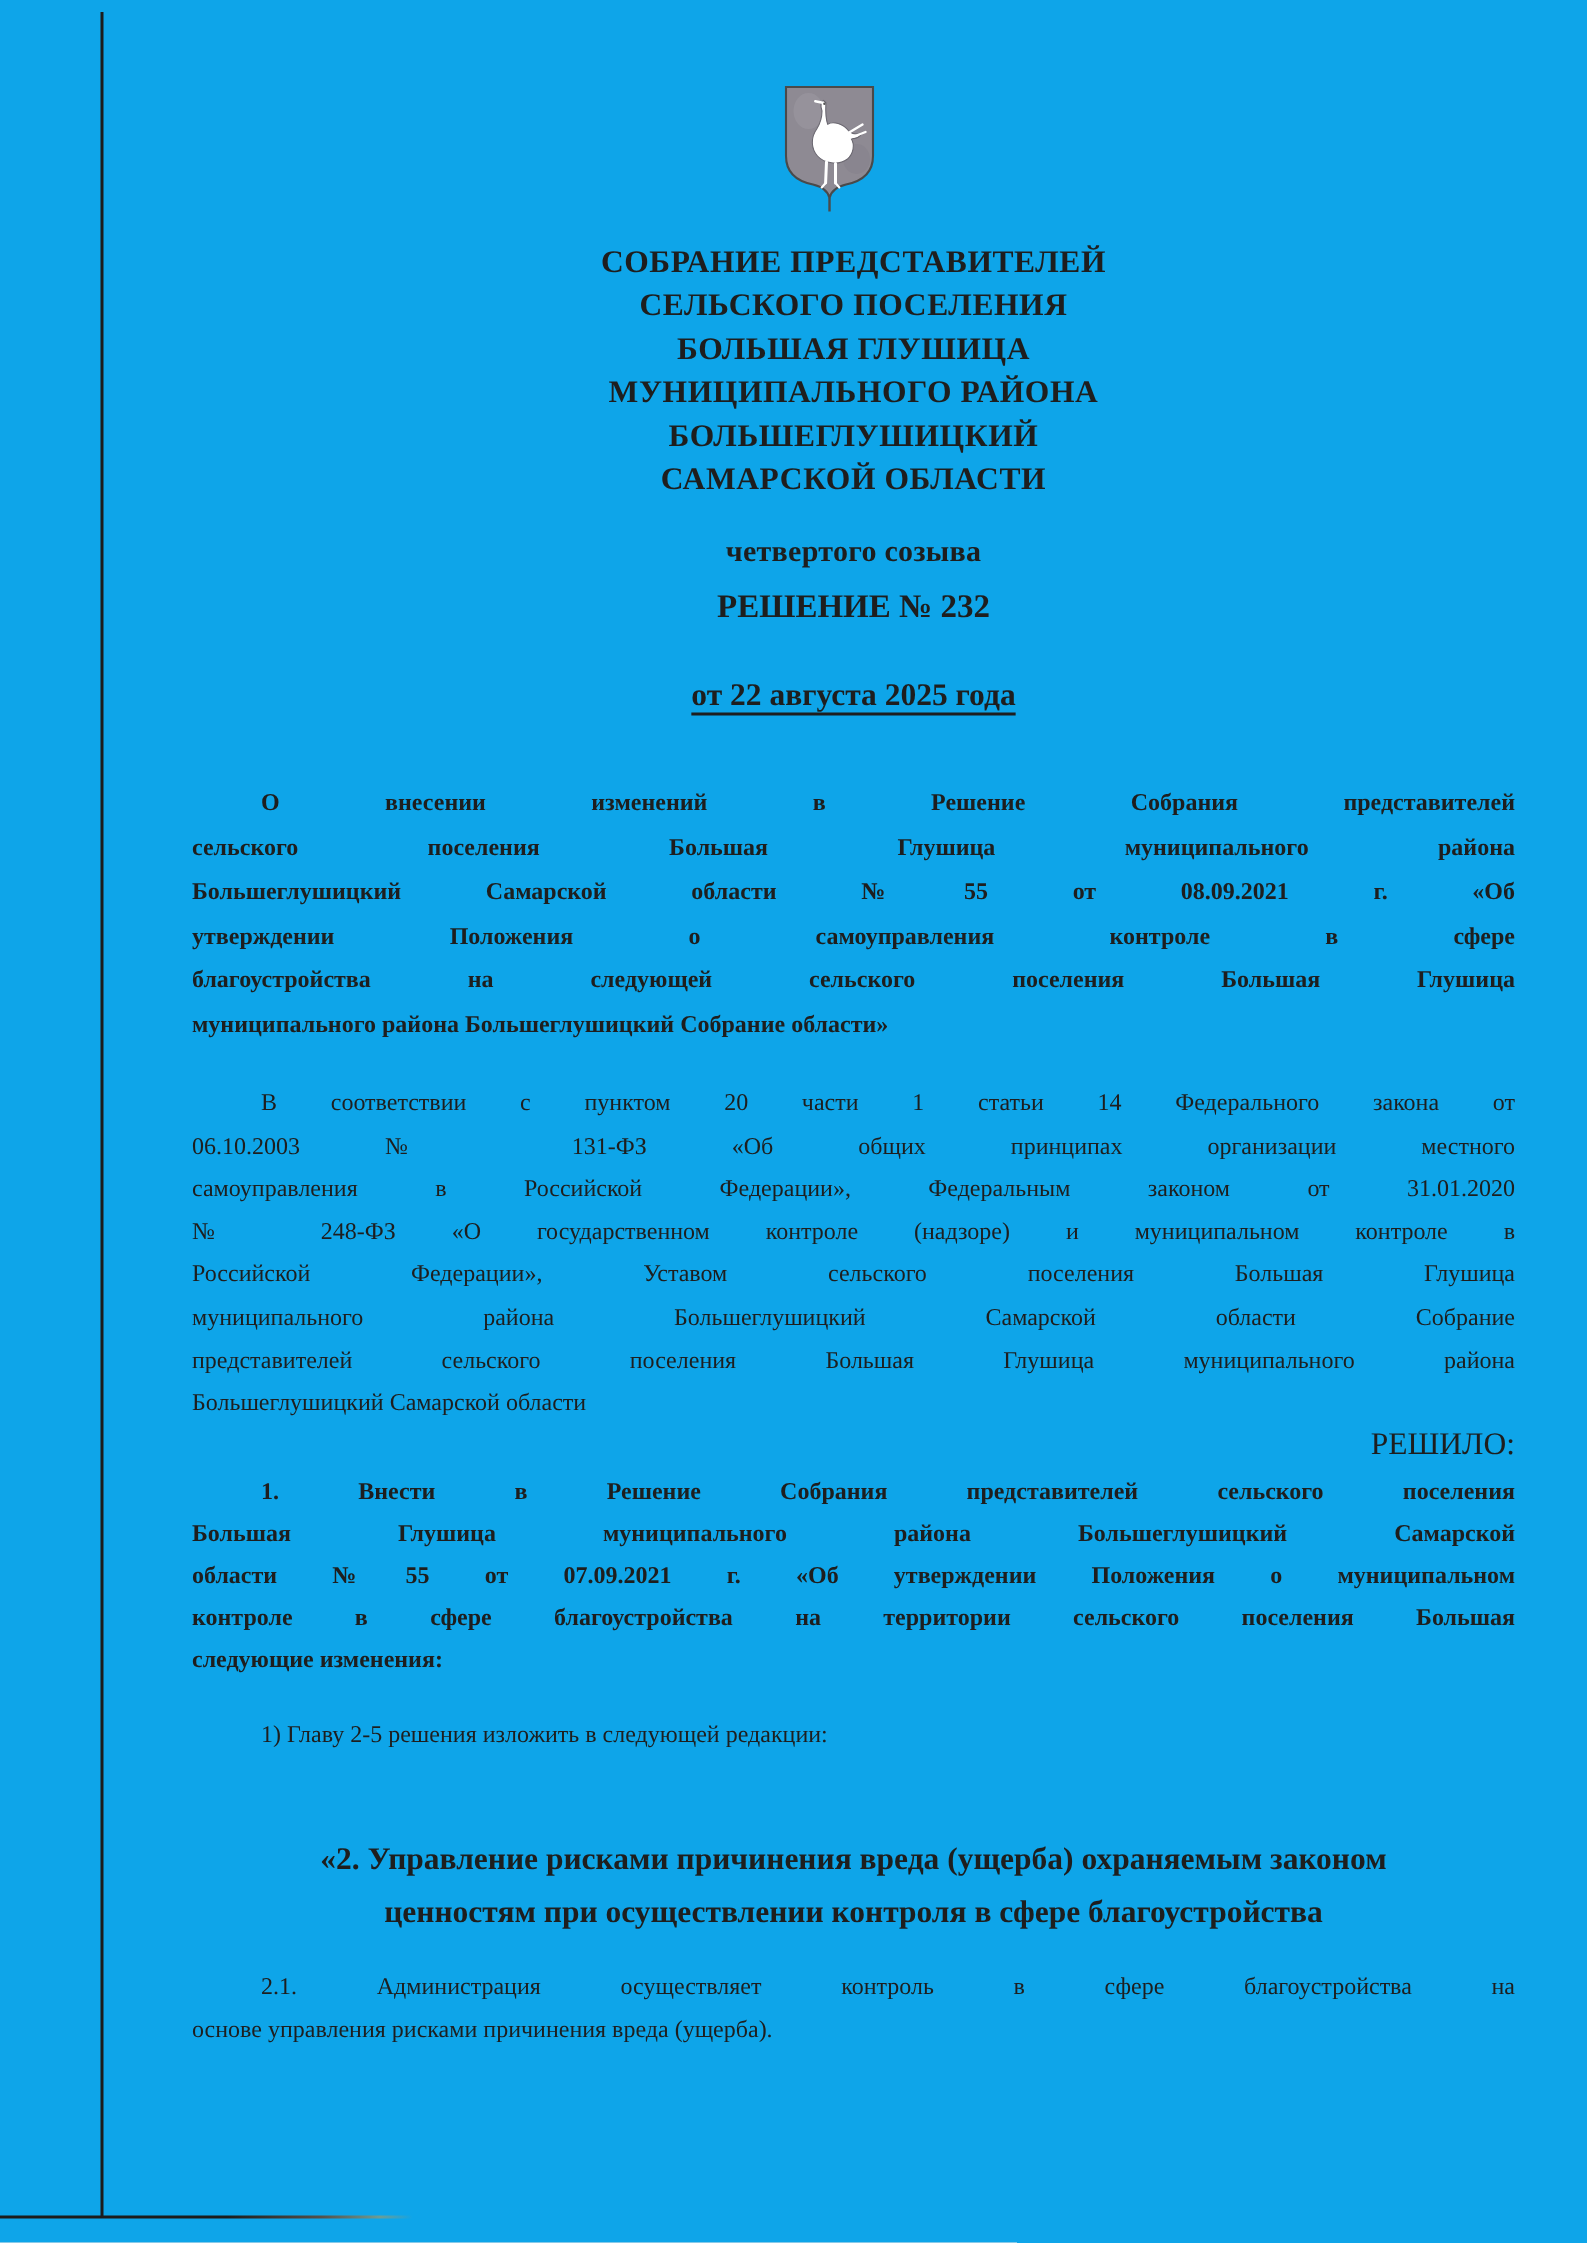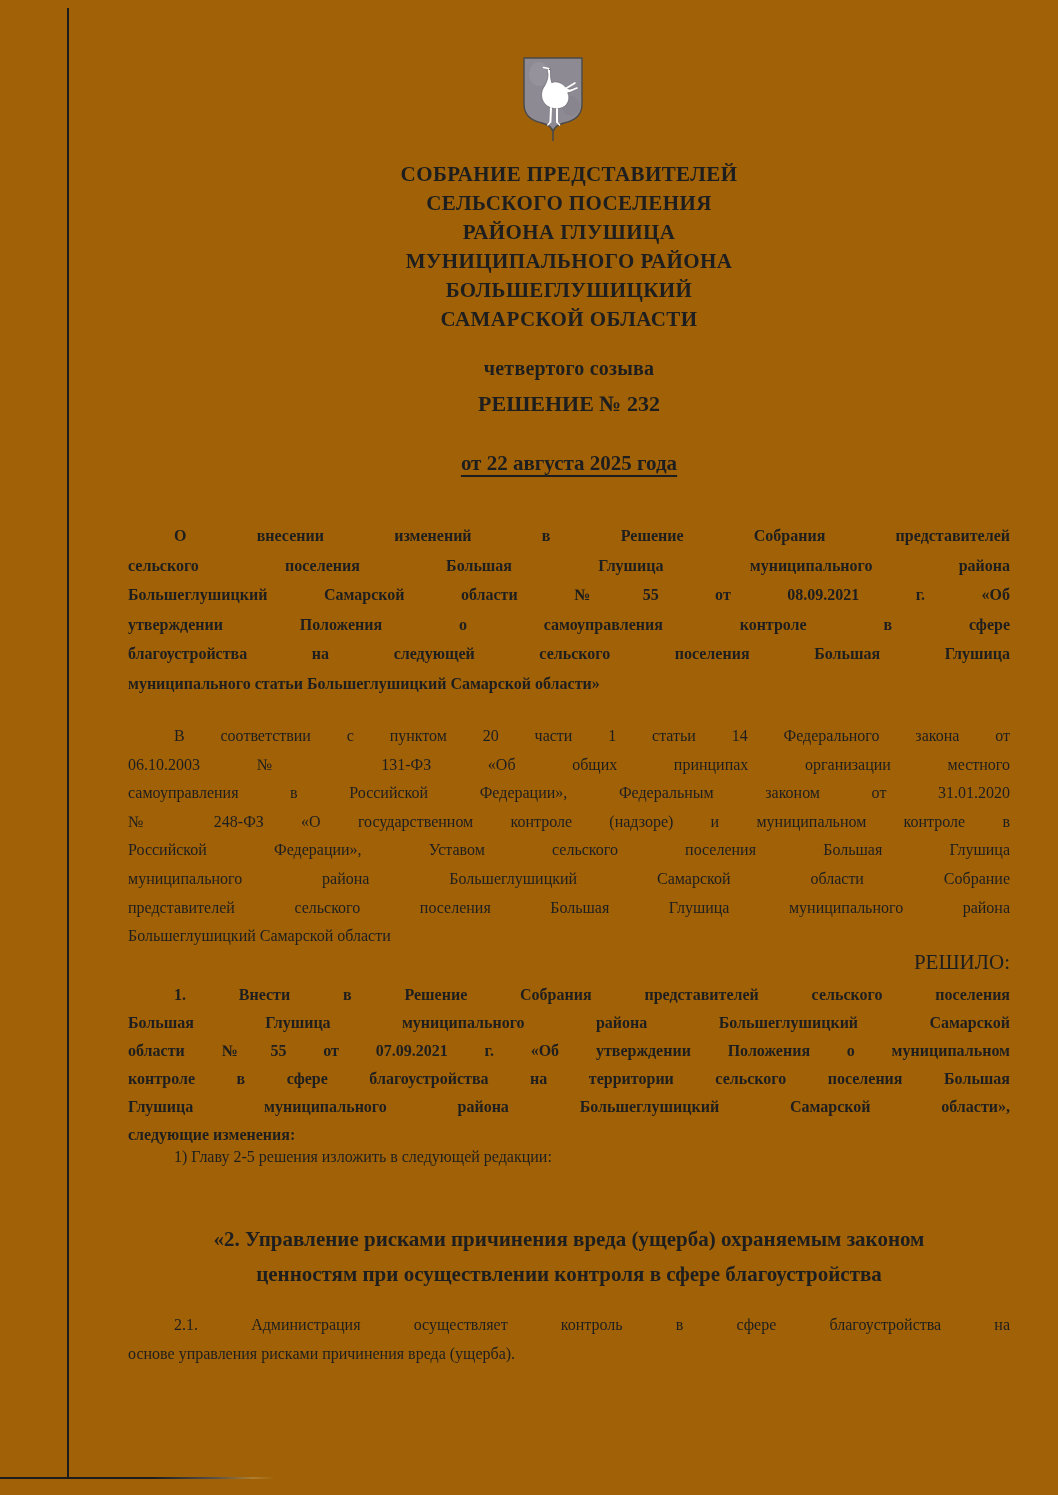--- a/index.html
+++ b/index.html
@@ -1,20 +1,20 @@
 <!DOCTYPE html>
 <html lang="ru"><head>
 <meta charset="utf-8">
 <style>
   html,body{margin:0;padding:0;background:#e8e8e8;}
   .page{
     position:relative;
     width:1058px;height:1495px;
     margin:0 auto;
-    background:#a16207;
+    background:#0ea5e9;
     font-family:"Liberation Serif","DejaVu Serif",serif;
     color:#1e1e1e;
     overflow:hidden;
   }
   
   .scan-vline{
     position:absolute;left:67px;top:8px;width:2px;height:1470px;
     background:#1c1c1c;
   }
   .scan-hline{
@@ -85,61 +85,60 @@
       <path d="M27.5,12.5 L22.5,11.5" stroke="#ffffff" stroke-width="1.6" stroke-linecap="round"></path>
       <circle cx="28.6" cy="13.2" r="0.8" fill="#555"></circle>
       <path d="M30,52 L29.4,66 M36,53 L36,66" stroke="#ffffff" stroke-width="2" stroke-linecap="round"></path>
       <path d="M29.4,66 L26.8,69 M36,66 L38.6,69" stroke="#ffffff" stroke-width="1.4" stroke-linecap="round"></path>
     </svg>
   </div>
 
   <div class="org-header">
     <div>СОБРАНИЕ ПРЕДСТАВИТЕЛЕЙ</div>
     <div>СЕЛЬСКОГО ПОСЕЛЕНИЯ</div>
-    <div>РАЙОНА ГЛУШИЦА</div>
+    <div>БОЛЬШАЯ ГЛУШИЦА</div>
     <div>МУНИЦИПАЛЬНОГО РАЙОНА</div>
     <div>БОЛЬШЕГЛУШИЦКИЙ</div>
     <div>САМАРСКОЙ ОБЛАСТИ</div>
     <div class="convocation">четвертого созыва</div>
   </div>
 
   <div class="decision-title">РЕШЕНИЕ № 232</div>
 
   <div class="decision-date">
     <span>от 22 августа 2025 года</span>
   </div>
 
   <div class="par bold subject-par">
     <div class="jl first">О внесении изменений в Решение Собрания представителей</div>
     <div class="jl">сельского поселения Большая Глушица муниципального района</div>
     <div class="jl">Большеглушицкий Самарской области №55 от 08.09.2021 г. «Об</div>
     <div class="jl">утверждении Положения о самоуправления контроле в сфере</div>
     <div class="jl">благоустройства на следующей сельского поселения Большая Глушица</div>
-    <div class="jl last">муниципального статьи Большеглушицкий Самарской области»</div>
+    <div class="jl last">муниципального района Большеглушицкий Собрание области»</div>
   </div>
 
   <div class="par preamble-par">
     <div class="jl first">В соответствии с пунктом 20 части 1 статьи 14 Федерального закона от</div>
     <div class="jl">06.10.2003 № 131-ФЗ «Об общих принципах организации местного</div>
     <div class="jl">самоуправления в Российской Федерации», Федеральным законом от 31.01.2020</div>
     <div class="jl">№ 248-ФЗ «О государственном контроле (надзоре) и муниципальном контроле в</div>
     <div class="jl">Российской Федерации», Уставом сельского поселения Большая Глушица</div>
     <div class="jl">муниципального района Большеглушицкий Самарской области Собрание</div>
     <div class="jl">представителей сельского поселения Большая Глушица муниципального района</div>
     <div class="jl last">Большеглушицкий Самарской области</div>
   </div>
 
   <div class="par resolved-line">РЕШИЛО:</div>
 
   <div class="par item1-par">
     <div class="jl first">1. Внести в Решение Собрания представителей сельского поселения</div>
     <div class="jl">Большая Глушица муниципального района Большеглушицкий Самарской</div>
     <div class="jl">области №55 от 07.09.2021 г. «Об утверждении Положения о муниципальном</div>
     <div class="jl">контроле в сфере благоустройства на территории сельского поселения Большая</div>
-    <div class="jl">Глушица муниципального района Большеглушицкий Самарской области»,</div>
     <div class="jl last">следующие изменения:</div>
   </div>
 
   <div class="par subitem-line">1) Главу 2-5 решения изложить в следующей редакции:</div>
 
   <div class="par chapter-par">
     <div>«2. Управление рисками причинения вреда (ущерба) охраняемым законом</div>
     <div>ценностям при осуществлении контроля в сфере благоустройства</div>
   </div>
 

